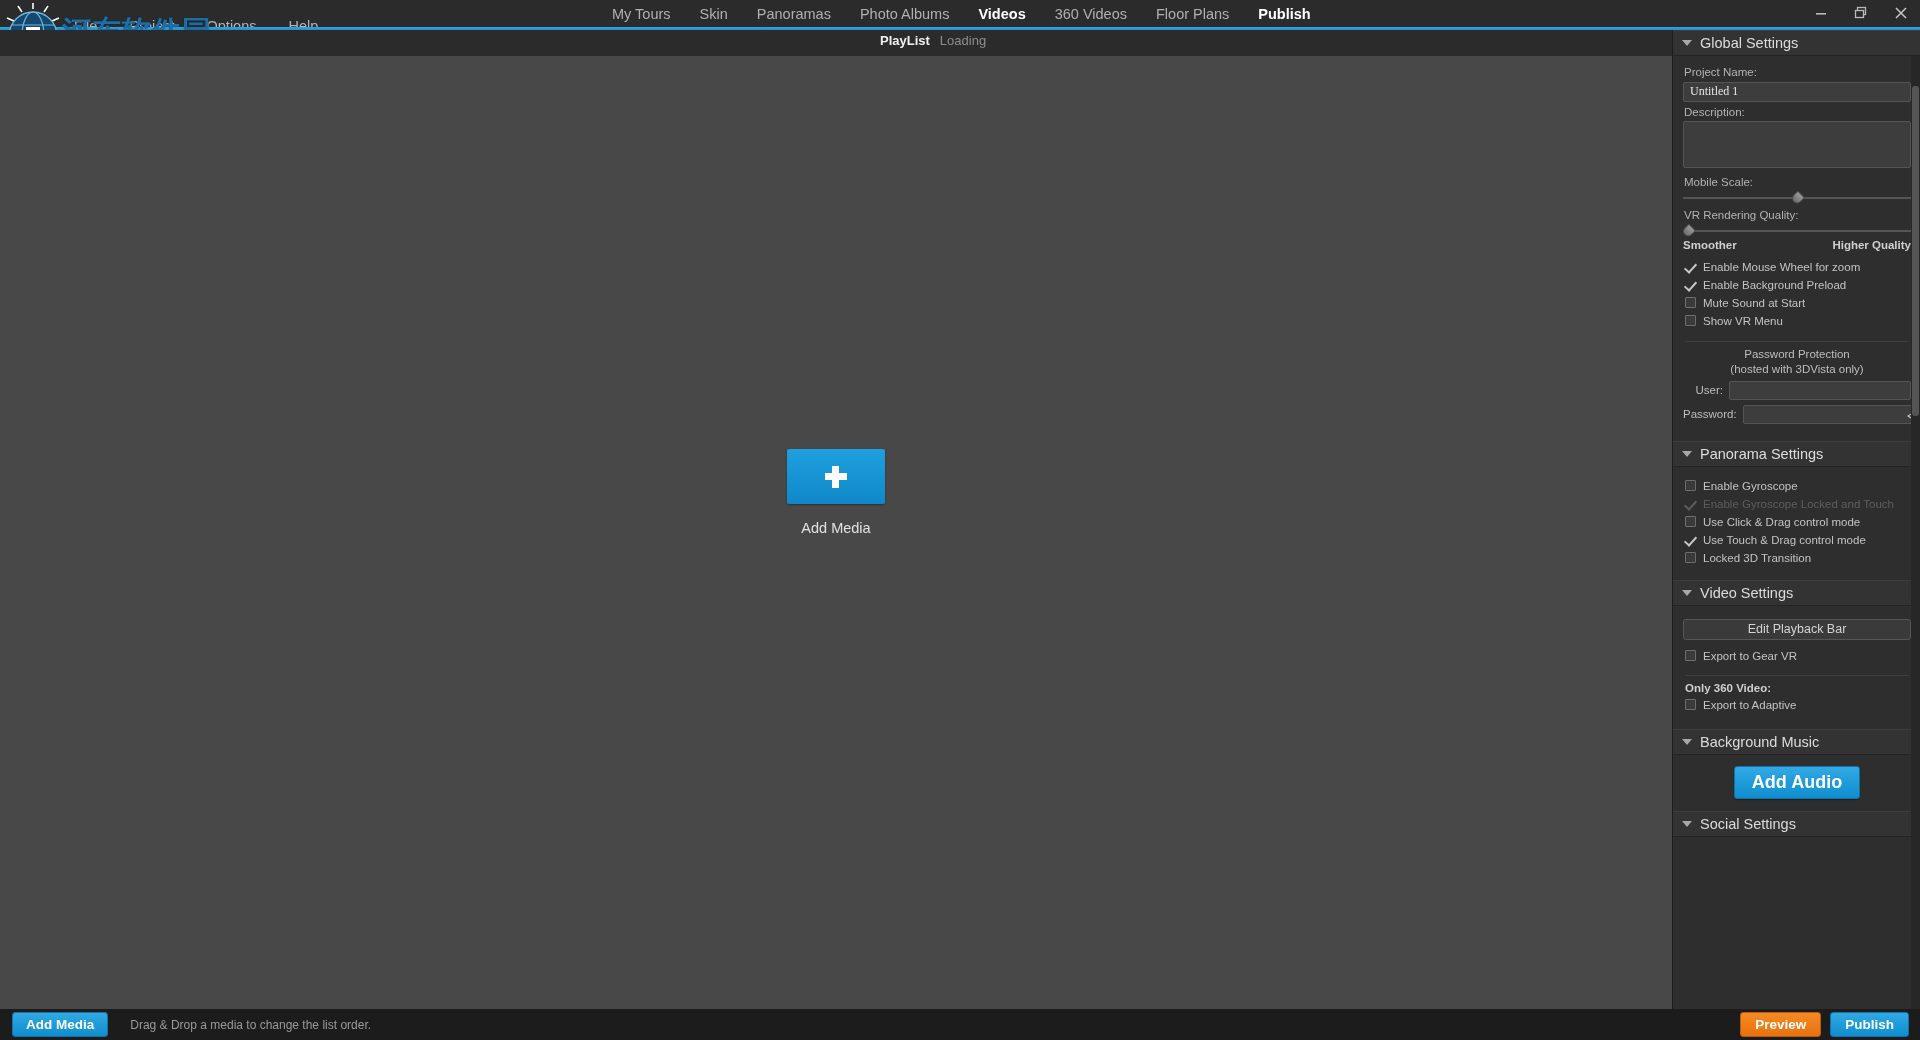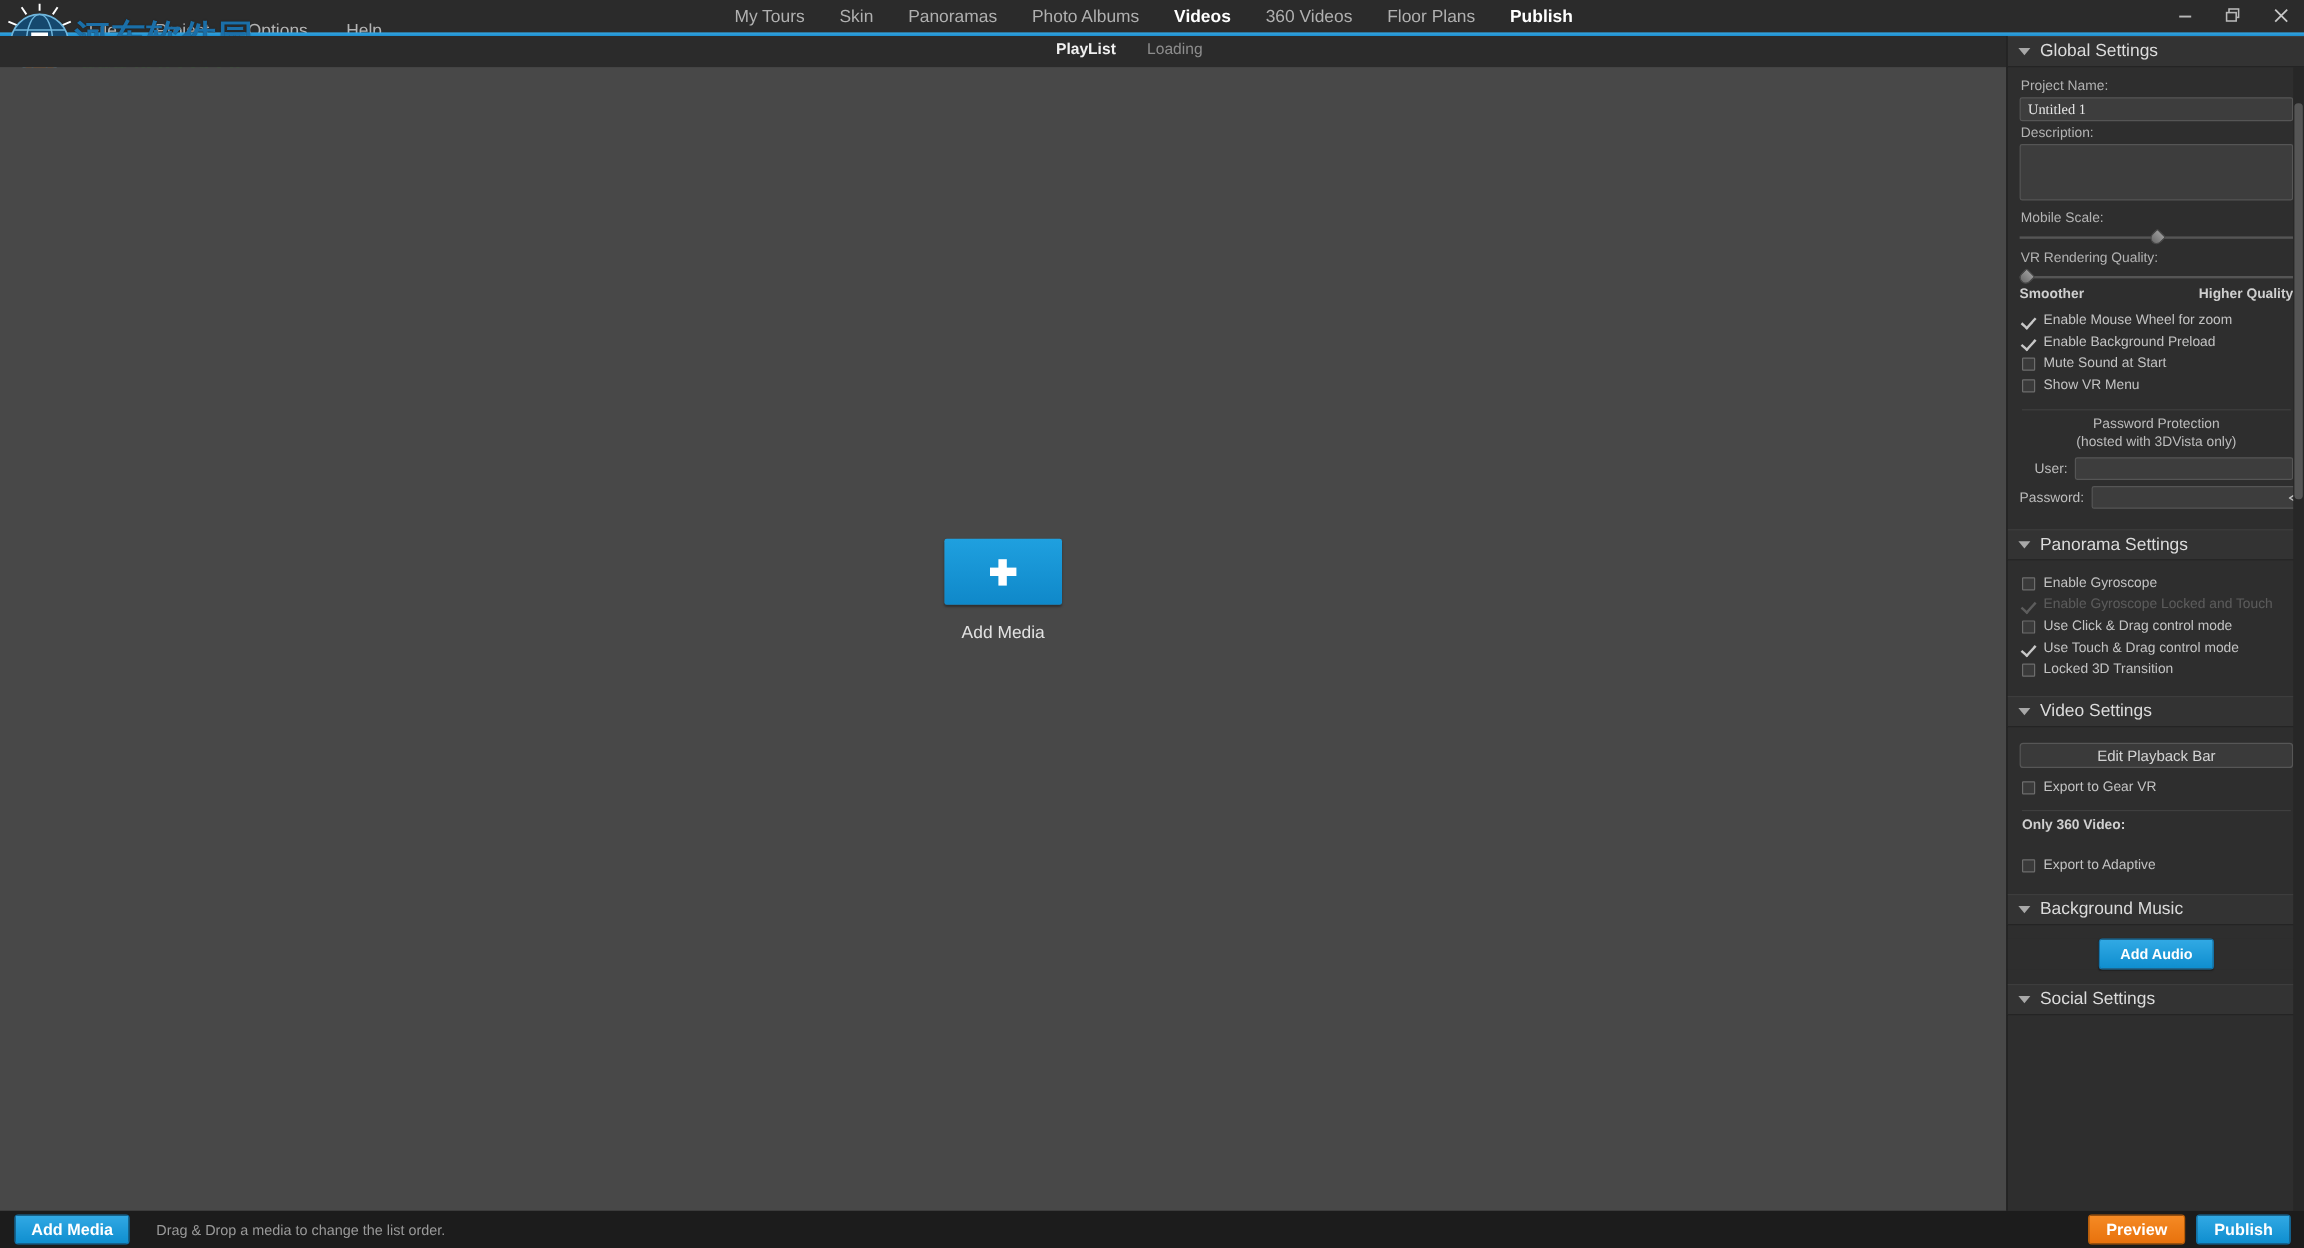--- a/index.html
+++ b/index.html
@@ -49,21 +49,21 @@
   .accent-line {
     position: absolute; top: 27px; left: 0; width: 1920px; height: 3px;
     background: linear-gradient(to bottom, #35a5e0 0%, #1e8fd0 100%);
   }
 
   
   .subtabbar {
     position: absolute; top: 30px; left: 0; width: 1672px; height: 26px;
     background: #2b2b2b;
   }
-  .subtabs { position: absolute; left: 880px; top: 3px; display: flex; gap: 26px; }
+  .subtabs { position: absolute; left: 880px; top: 3px; display: flex; gap: 10px; }
   .subtab { font-size: 13px; color: #8d8d8d; cursor: default; }
   .subtab.active { color: #f0f0f0; font-weight: bold; }
 
   
   .canvas {
     position: absolute; top: 56px; left: 0; width: 1672px; height: 953px;
     background: #484848;
   }
   .empty-wrap {
     position: absolute; top: 0; left: 0; width: 100%; height: 100%;
@@ -168,27 +168,27 @@
   }
   .pw-wrap { position: relative; flex: 1; display: flex; }
   .eye-icon { position: absolute; right: 4px; top: 3px; width: 14px; height: 12px; cursor: pointer; }
 
   .btn-grey {
     width: 100%; height: 21px; background: #3a3a3a;
     border: 1px solid #565656; border-radius: 3px;
     color: #d4d4d4; font-size: 12.5px; cursor: pointer; margin: 4px 0 7px 0;
     font-family: "Liberation Sans", sans-serif;
   }
-  .only360 { font-size: 11.5px; color: #cfcfcf; font-weight: bold; margin: 4px 0 18px 2px; }
+  .only360 { font-size: 11.5px; color: #cfcfcf; font-weight: bold; margin: 4px 0 2px 2px; }
 
   .btn-blue {
     display: block; margin: 11px auto 12px auto;
     padding: 5px 17px; border: 1px solid #1272a8; border-radius: 3px;
     background: linear-gradient(to bottom, #31a9e4 0%, #0f8ecf 100%);
-    color: #ffffff; font-size: 12px; font-weight: bold; cursor: pointer;
+    color: #ffffff; font-size: 18px; font-weight: bold; cursor: pointer;
     font-family: "Liberation Sans", sans-serif;
     box-shadow: 0 1px 1px rgba(0,0,0,0.3);
   }
 
   .sb-track {
     position: absolute; right: 0px; top: 26px; width: 9px; height: 953px;
     background: #272727;
   }
   .sb-thumb {
     position: absolute; right: 1px; top: 30px; width: 7px; height: 330px;

